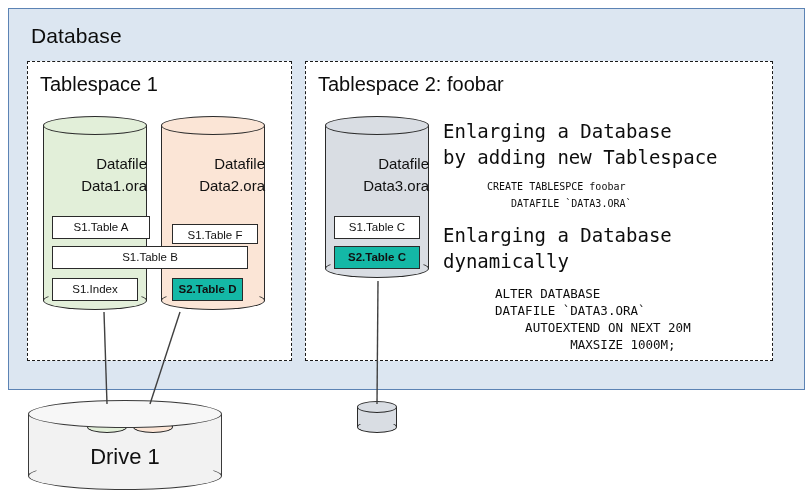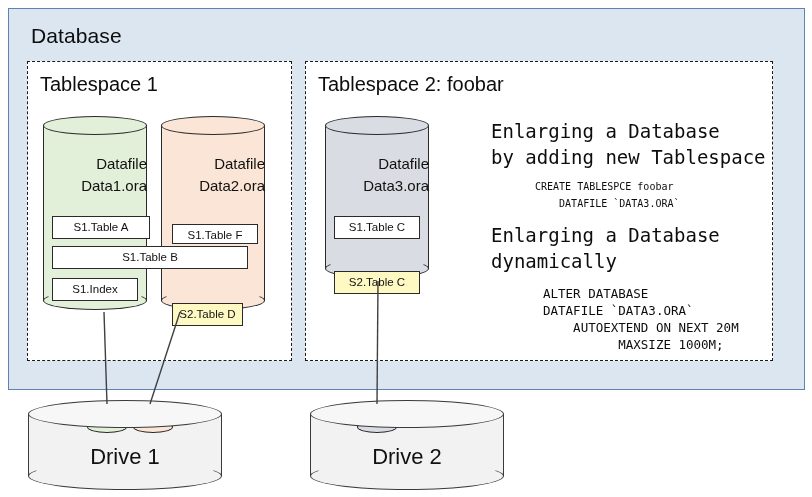--- a/index.html
+++ b/index.html
@@ -41,32 +41,32 @@
   .c-green .top,.c-pink .top,.c-gray .top{z-index:3;}
 
   #cyl1{left:43px;top:116px;width:104px;height:194px;}
   #cyl2{left:161px;top:116px;width:104px;height:194px;}
   #cyl3{left:325px;top:116px;width:104px;height:162px;}
 
   
   .chip{position:absolute;background:#ffffff;border:1.4px solid #2a2a2a;
         box-sizing:border-box;font-size:11.5px;line-height:21px;text-align:center;
         color:#111;}
-  .chip.hl{background:#fef9c3;font-weight:normal;margin-top:25px;}
+  .chip.hl{background:#14b8a6;font-weight:bold;}
   #chipA{left:52px;top:216px;width:98px;height:23px;}
   #chipF{left:172px;top:224px;width:86px;height:20px;}
   #chipB{left:52px;top:246px;width:196px;height:23px;}
   #chipIdx{left:52px;top:278px;width:86px;height:23px;}
   #chipD{left:172px;top:278px;width:71px;height:23px;}
   #chipC1{left:334px;top:216px;width:86px;height:23px;}
   #chipC2{left:334px;top:246px;width:86px;height:23px;}
 
   
   .mono{position:absolute;font-family:"DejaVu Sans Mono","Liberation Mono",monospace;
-        color:#0d0d0d;white-space:pre;margin-left:48px;}
+        color:#0d0d0d;white-space:pre;}
   .head1{left:443px;top:118px;font-size:19px;line-height:26px;}
   .sql1 {left:487px;top:178px;font-size:10px;line-height:17px;}
   .head2{left:443px;top:222px;font-size:19px;line-height:26px;}
   .sql2 {left:495px;top:285px;font-size:12.5px;line-height:17px;}
 
   
   .drive{position:absolute;}
   .drive .d-body{position:absolute;left:0;right:0;top:14px;bottom:14px;
                  background:#f2f2f2;border-left:1.3px solid #3a3a3a;
                  border-right:1.3px solid #3a3a3a;}
@@ -162,26 +162,20 @@
     AUTOEXTEND ON NEXT 20M
           MAXSIZE 1000M;</div>
 
   <div class="drive" id="drive1">
     <div class="d-body"></div>
     <div class="d-bot"></div>
     <div class="d-top"></div>
     <div class="d-label">Drive 1</div>
   </div>
 
-  <div class="drive" id="drive2">
-    <div class="d-body"></div>
-    <div class="d-bot"></div>
-    <div class="d-top"></div>
-    <div class="d-label">Drive 2</div>
-  </div>
 
   <div class="puck p-green" id="puck1">
     <div class="p-body"></div>
     <div class="p-bot"></div>
     <div class="p-top"></div>
   </div>
   <div class="puck p-pink" id="puck2">
     <div class="p-body"></div>
     <div class="p-bot"></div>
     <div class="p-top"></div>

